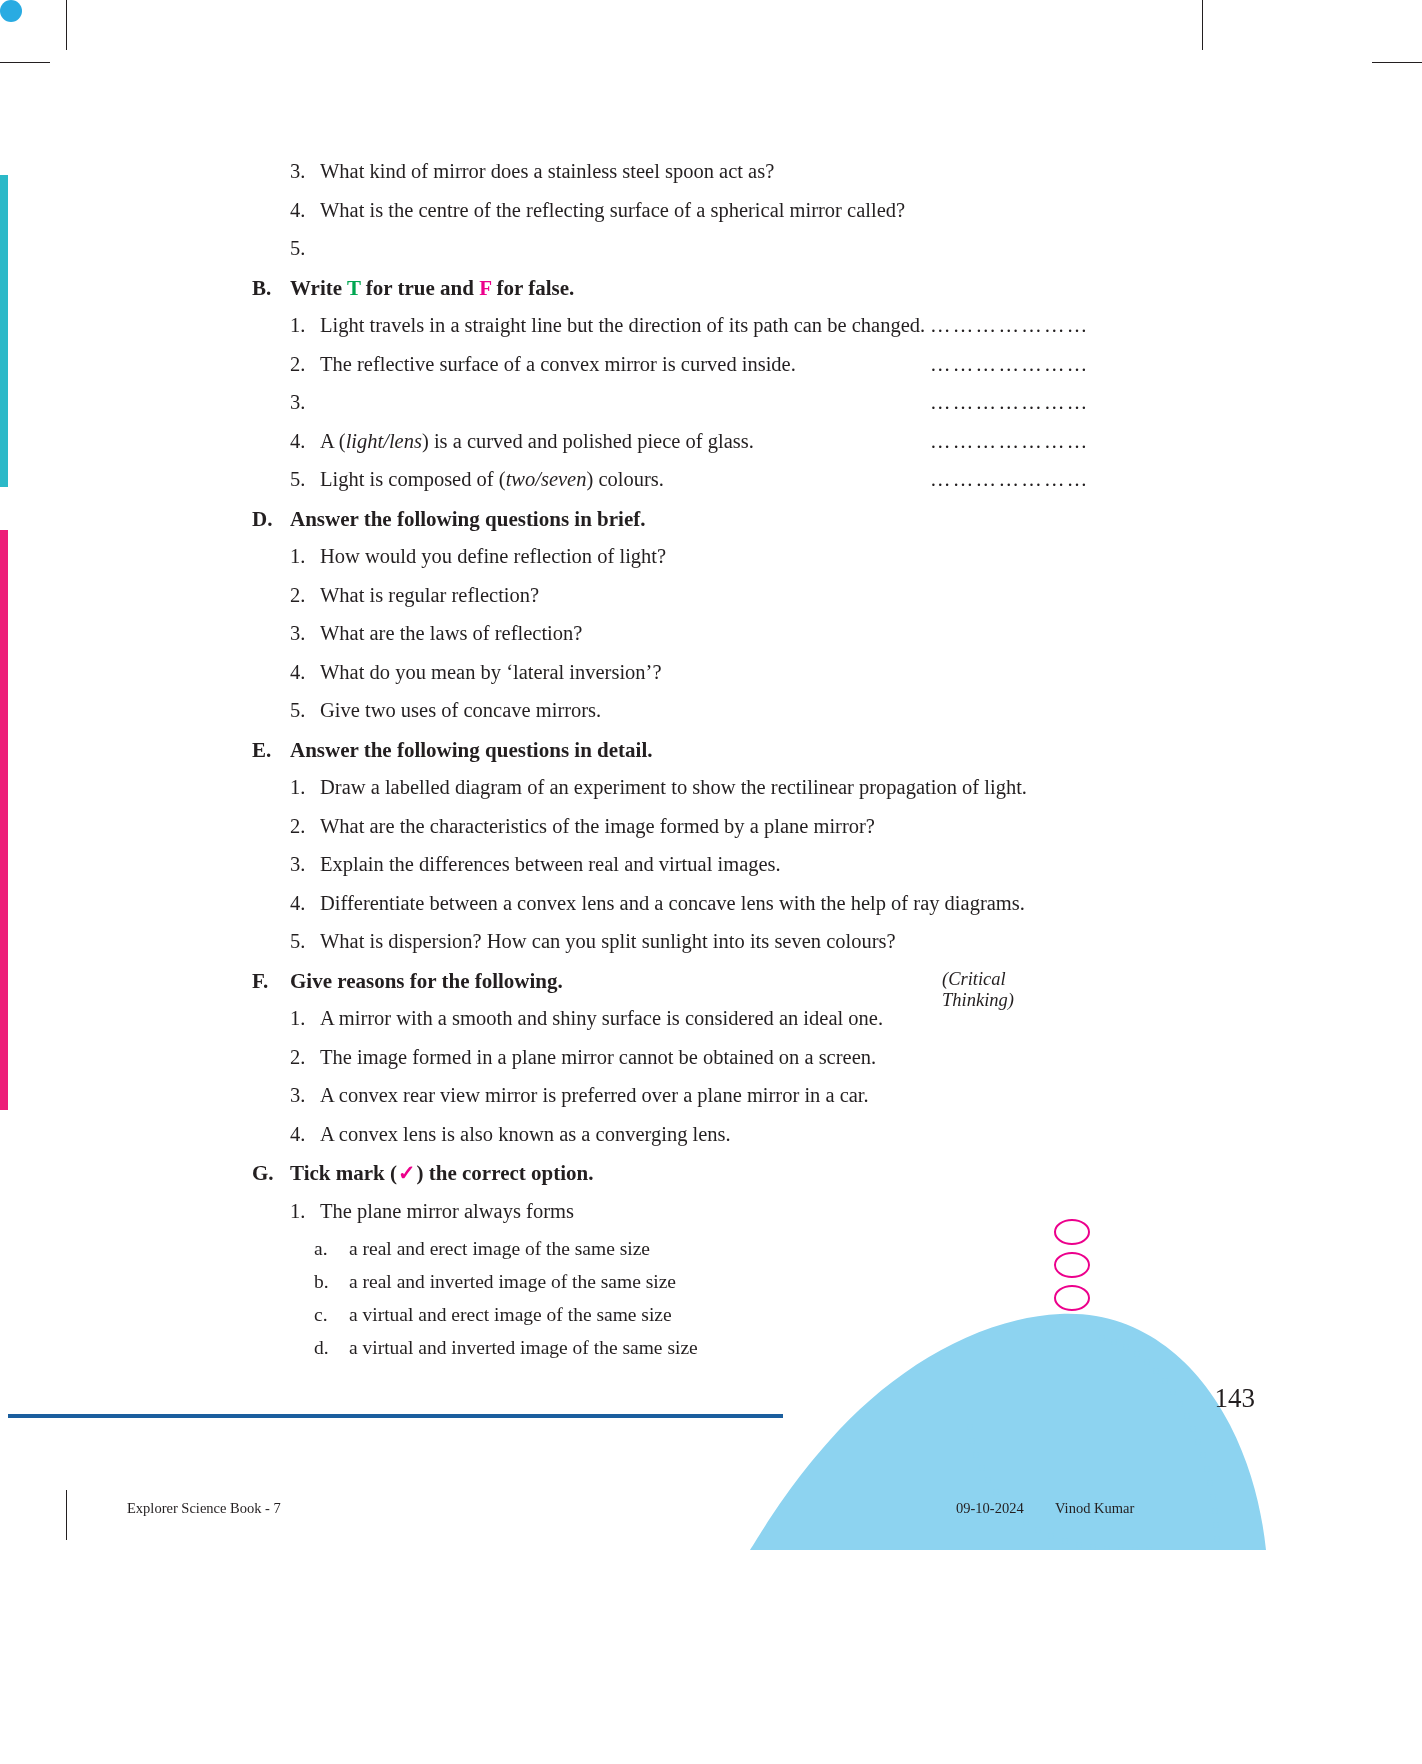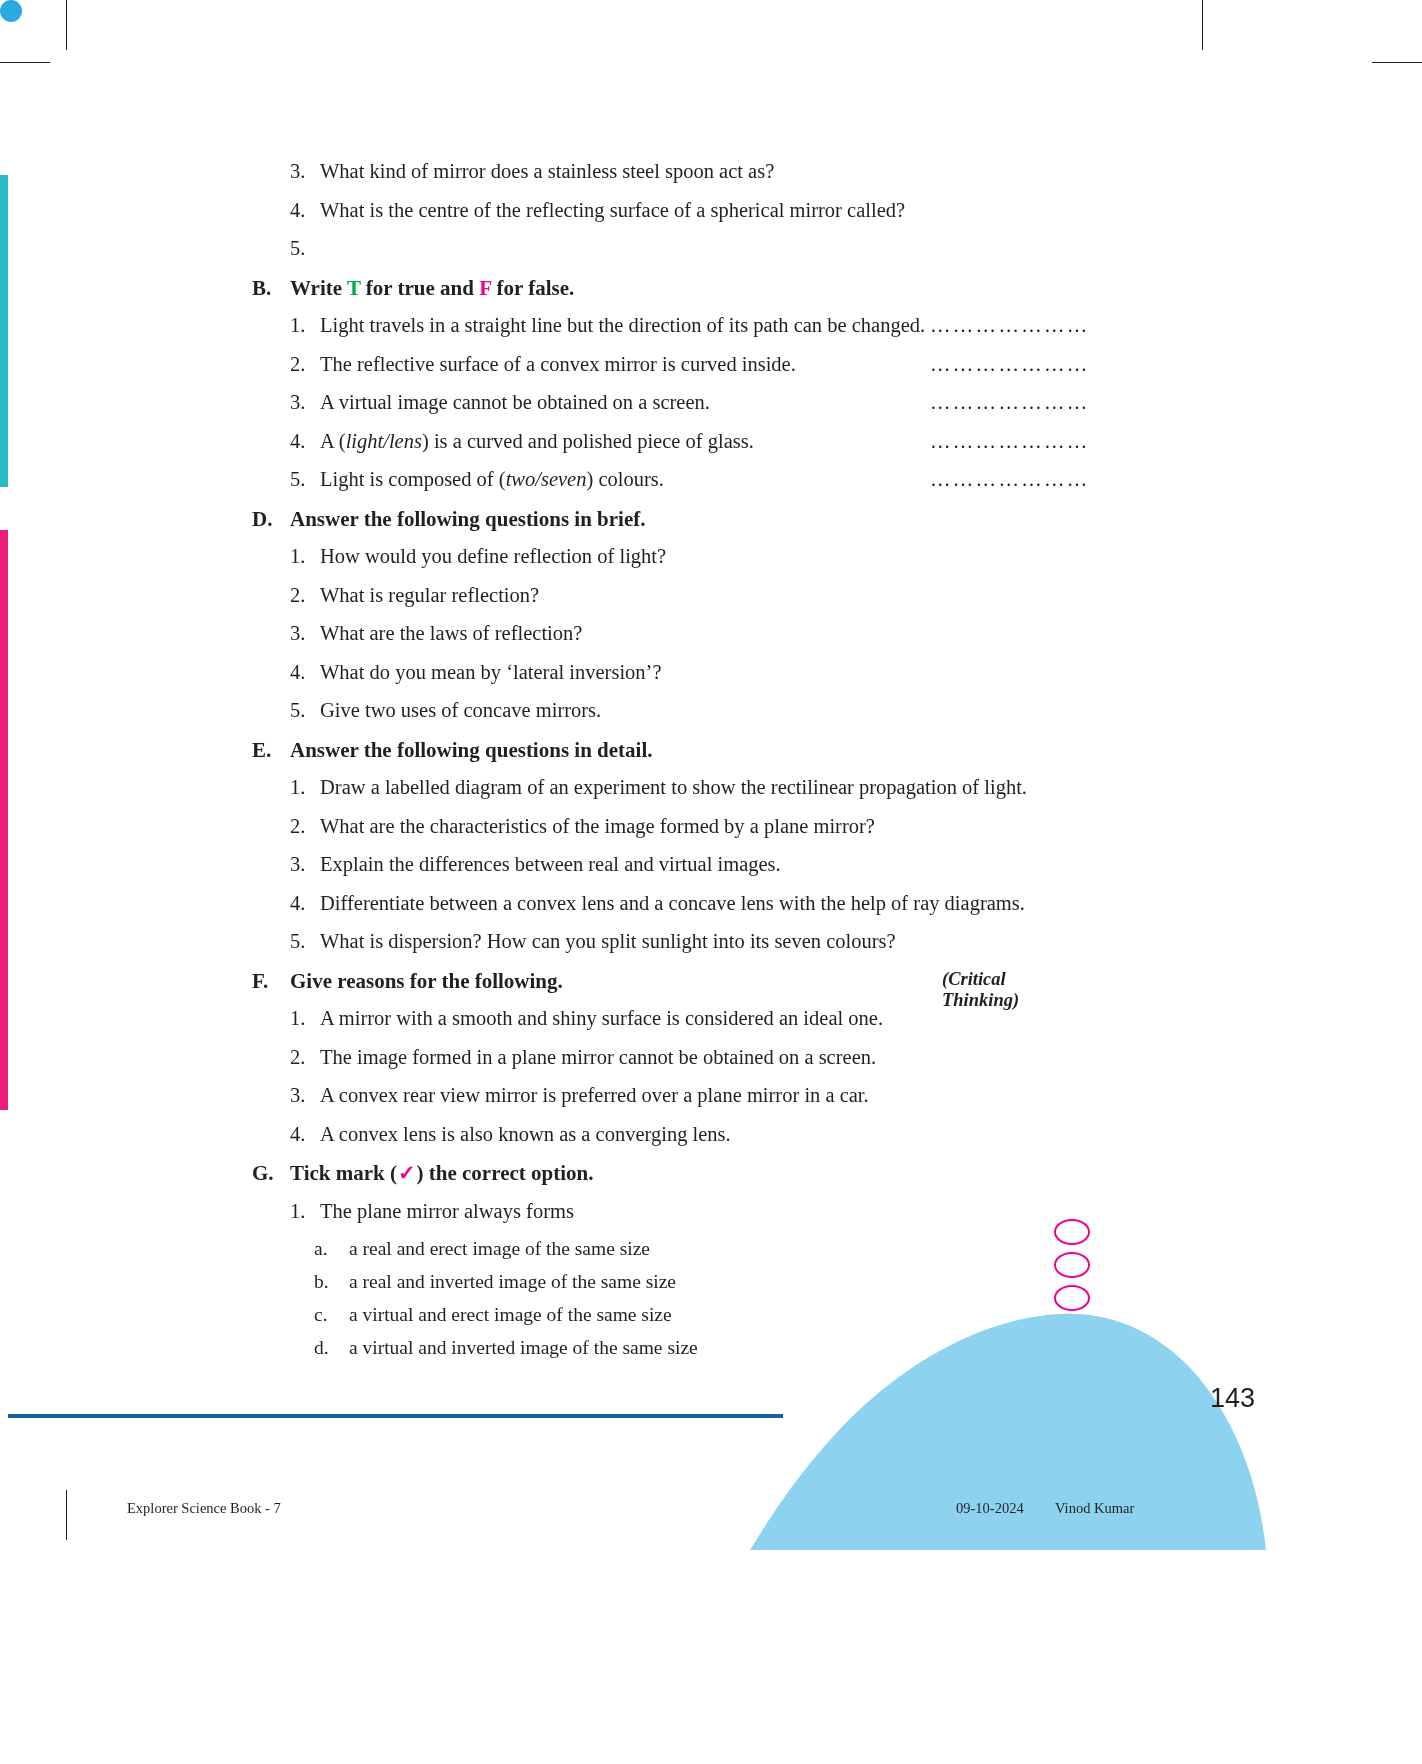--- a/index.html
+++ b/index.html
@@ -75,21 +75,21 @@
     font-size: 20.5px;
     letter-spacing: 2.3px;
     color: #231f20;
     white-space: nowrap;
   }
 
   .critical {
     position: absolute;
     left: 690px;
     font-style: italic;
-    font-weight: bold;
+    font-weight: normal;
     font-size: 18.5px;
   }
 
   .tick {
     color: #ec008c;
     font-weight: bold;
     font-size: 21px;
     padding: 0 1px;
   }
 
@@ -127,21 +127,21 @@
     width: 775px; height: 4px;
     background: #1b5e9e;
   }
 
   
   .pageno {
     position: absolute;
     right: 167px; top: 1383px;
     font-size: 27px;
     color: #231f20;
-    font-family: Liberation Sans, sans-serif;
+    font-family: Liberation Serif, serif;
   }
 
   
   .footer {
     position: absolute;
     left: 127px; top: 1500px;
     width: 1080px;
     font-family: Liberation Serif, serif;
     font-size: 14.5px;
     color: #231f20;
@@ -190,21 +190,20 @@
       <span class="txt">Light travels in a straight line but the direction of its path can be changed.</span>
       <span class="dots">…………………</span>
     </div>
     <div class="item" style="position:relative;">
       <span class="num">2.</span>
       <span class="txt">The reflective surface of a convex mirror is curved inside.</span>
       <span class="dots">…………………</span>
     </div>
     <div class="item" style="position:relative;">
       <span class="num">3.</span>
-      <span class="txt">A virtual image cannot be obtained on a screen.</span>
       <span class="dots">…………………</span>
     </div>
     <div class="item" style="position:relative;">
       <span class="num">4.</span>
       <span class="txt"><span>A (</span><i>light/lens</i><span>) is a curved and polished piece of glass.</span></span>
       <span class="dots">…………………</span>
     </div>
     <div class="item" style="position:relative;">
       <span class="num">5.</span>
       <span class="txt"><span>Light is composed of (</span><i>two/seven</i><span>) colours.</span></span>

